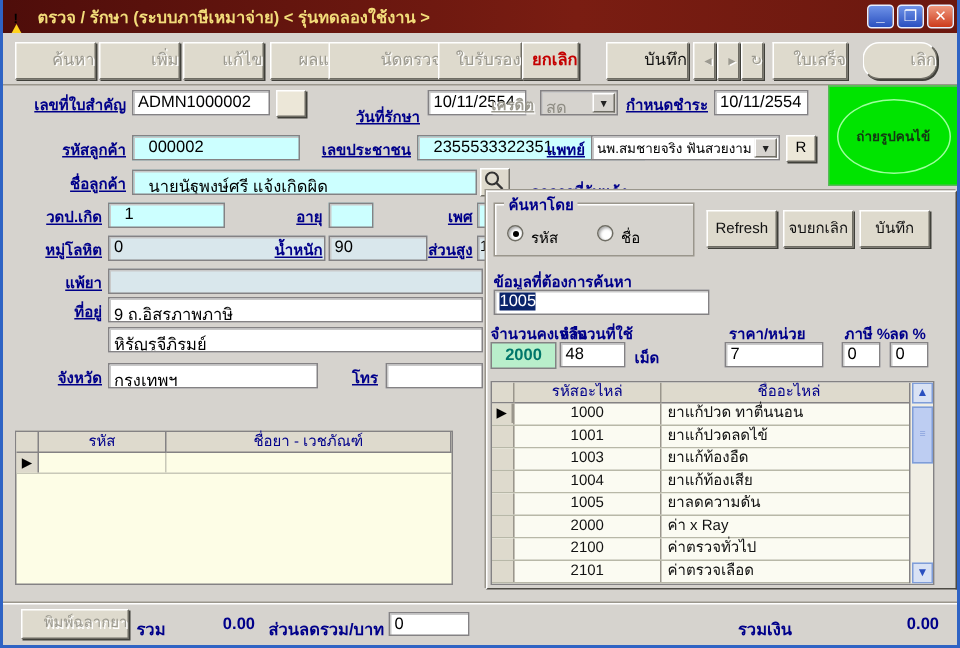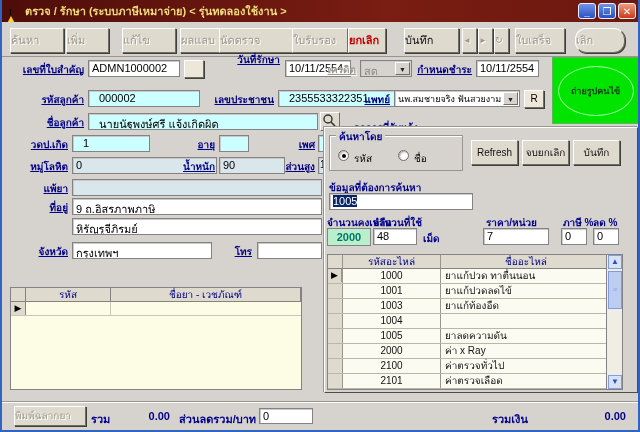--- a/index.html
+++ b/index.html
@@ -22,21 +22,21 @@
   .winbtn { width:18px; height:16px; border-radius:3px; color:#fff; font-size:10px; line-height:15px;
             text-align:center; border:1px solid #e8f0ff; font-weight:bold; }
   .winbtn.blue { background:linear-gradient(#6f93e8,#2a50c0); }
   .winbtn.red  { background:linear-gradient(#f0997e,#cc3a1b); }
 
   
   .toolbar { position:absolute; left:0; top:22px; width:636px; height:35px; background:#d6d3ce;
              border-bottom:1px solid #9a968c; }
   .tbtn { position:absolute; top:6px; height:25px; background:#dedacd;
           border:1px solid; border-color:#ffffff #6f6d64 #6f6d64 #ffffff;
-          box-shadow:1px 1px 0 #40403a; font-size:11px; text-align:left; line-height:23px; }
+          box-shadow:1px 1px 0 #40403a; font-size:11px; text-align:right; line-height:23px; }
   .tbtn.off { color:#9c9a90; text-shadow:1px 1px 0 #ffffff; }
   .tbtn.danger { color:#c40000; font-weight:bold; }
   .tbtn.dark { color:#111; }
 
   
   .lbl { position:absolute; color:#00008a; font-weight:bold; font-size:10px; text-align:right; white-space:nowrap;text-decoration:underline; }
   .lbl.off { color:#9c9a90; text-shadow:1px 1px 0 #fff; }
   .fld { position:absolute; height:17px; background:#fff; border:1px solid #848284;
          box-shadow:inset 1px 1px 0 #c9c9c9; font-size:11px; padding:1px 3px; white-space:nowrap; overflow:hidden; }
   .fld.cyan { background:#ccffff;padding-left:10px; }
@@ -122,38 +122,38 @@
     <span class="title-text">ตรวจ / รักษา (ระบบภาษีเหมาจ่าย) &lt; รุ่นทดลองใช้งาน &gt;</span>
     <span class="winbtns">
       <span class="winbtn blue">_</span>
       <span class="winbtn blue">❐</span>
       <span class="winbtn red">✕</span>
     </span>
   </div>
 
   <div class="toolbar">
     <div class="tbtn off" style="left:8px;   width:54px;">ค้นหา</div>
-    <div class="tbtn off" style="left:64px;  width:43px;">เพิ่ม</div>
+    <div class="tbtn off" style="left:64px;  width:54px;">เพิ่ม</div>
     <div class="tbtn off" style="left:120px; width:54px;">แก้ไข</div>
     <div class="tbtn off" style="left:178px; width:54px;">ผลแลบ</div>
     <div class="tbtn off" style="left:217px; width:76px;">นัดตรวจ</div>
     <div class="tbtn off" style="left:290px; width:56px;">ใบรับรอง</div>
     <div class="tbtn danger" style="left:346px; width:38px;">ยกเลิก</div>
     <div class="tbtn dark" style="left:402px; width:55px;">บันทึก</div>
     <div class="tbtn off" style="left:460px; width:15px; font-size:8px;">◄</div>
     <div class="tbtn off" style="left:476px; width:15px; font-size:8px;">►</div>
     <div class="tbtn off" style="left:492px; width:15px; font-size:9px;">↻</div>
     <div class="tbtn off" style="left:513px; width:50px;">ใบเสร็จ</div>
     <div class="tbtn off" style="left:573px; width:50px;border-radius:11px;">เลิก</div>
   </div>
 
   <div class="lbl" style="left:6px;top:62px;width:76px;">เลขที่ใบสำคัญ</div>
   <div class="fld" style="left:86px;top:60px;width:92px;">ADMN1000002</div>
   <div class="mini-btn" style="left:182px;top:60px;width:20px;"></div>
-  <div class="lbl" style="left:212px;top:52px;width:66px;">วันที่รักษา</div>
+  <div class="lbl" style="left:212px;top:70px;width:66px;">วันที่รักษา</div>
   <div class="fld" style="left:283px;top:60px;width:66px;">10/11/2554</div>
   <div class="lbl off" style="left:312px;top:62px;width:40px;left:314px;">เครดิต</div>
   <div class="fld dis" style="left:358px;top:60px;width:52px;">
     <span>สด</span>
     <span class="dd-arrow">▼</span>
   </div>
   <div class="lbl" style="left:406px;top:62px;width:64px;">กำหนดชำระ</div>
   <div class="fld" style="left:474px;top:60px;width:63px;">10/11/2554</div>
 
   <div class="lbl" style="left:6px;top:92px;width:76px;">รหัสลูกค้า</div>
@@ -274,20 +274,21 @@
         <div class="cell-name">ยาแก้ปวดลดไข้</div>
       </div>
       <div class="row">
         <div class="psel"></div>
         <div class="cell-code">1003</div>
         <div class="cell-name">ยาแก้ท้องอืด</div>
       </div>
       <div class="row">
         <div class="psel"></div>
         <div class="cell-code">1004</div>
+        <div class="cell-name">ยาแก้ท้องเสีย</div>
       </div>
       <div class="row">
         <div class="psel"></div>
         <div class="cell-code">1005</div>
         <div class="cell-name">ยาลดความดัน</div>
       </div>
       <div class="row">
         <div class="psel"></div>
         <div class="cell-code">2000</div>
         <div class="cell-name">ค่า x Ray</div>

